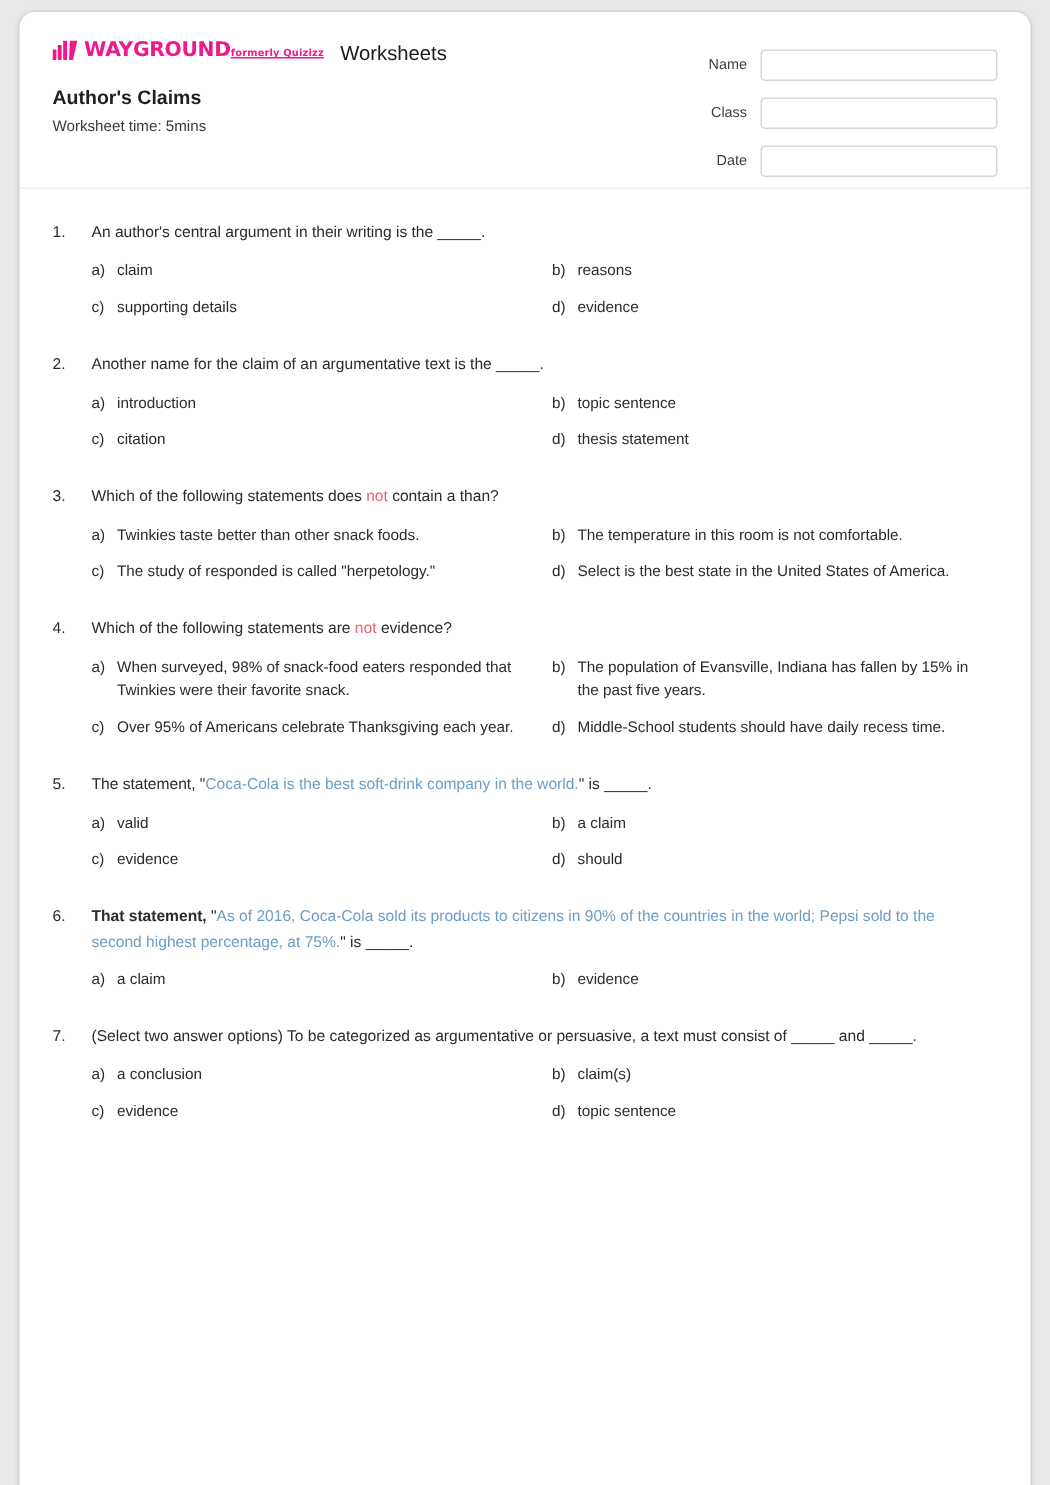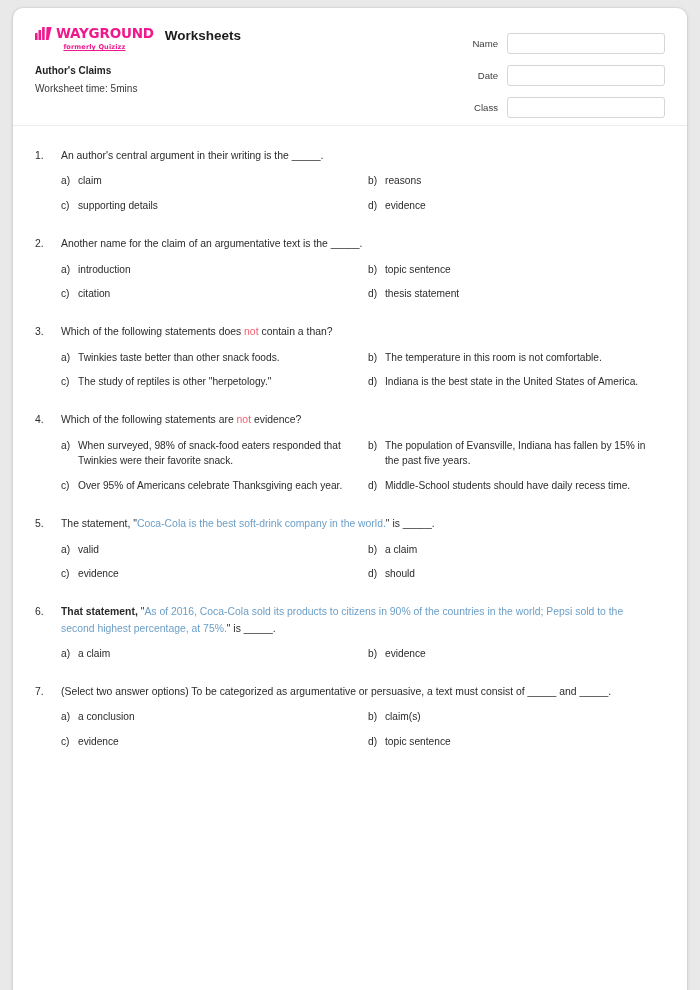--- a/index.html
+++ b/index.html
@@ -35,21 +35,21 @@
     min-height: 118px;
     box-sizing: border-box;
   }
 
   .brand-row {
     display: flex;
     align-items: flex-start;
   }
   .logo-block {
     display: flex;
-    flex-direction: column;
+    flex-direction: row;
     align-items: center;
     margin-right: 11px;
   }
   .logo-main {
     display: flex;
     align-items: center;
   }
   .logo-mark {
     display: block;
     margin-right: 4px;
@@ -66,30 +66,30 @@
     font-size: 6.6px;
     font-weight: bold;
     color: #f0188c;
     letter-spacing: 0.1px;
     margin-top: 2.5px;
     font-family: "DejaVu Sans", sans-serif;
     text-decoration: underline;
   }
   .worksheets-title {
     font-size: 13.5px;
-    font-weight: bold;
+    font-weight: normal;
     color: #1c1c1c;
     margin-top: 1px;
   }
 
   .meta {
     margin-top: 14px;
   }
   .meta-title {
-    font-size: 10px;
+    font-size: 13px;
     font-weight: bold;
     color: #1f1f1f;
     margin-bottom: 7px;
   }
   .meta-line {
     font-size: 10.1px;
     color: #3a3a3a;
     margin-bottom: 6.5px;
   }
   .meta-line:last-child { margin-bottom: 0; }
@@ -211,27 +211,27 @@
       <div class="meta-title">Author's Claims</div>
       <div class="meta-line">Worksheet time: 5mins</div>
     </div>
 
     <div class="fields">
       <div class="field-row">
         <span class="field-label">Name</span>
         <input class="field-input" type="text" placeholder="" style="">
       </div>
       <div class="field-row">
+        <span class="field-label">Class</span>
+        <input class="field-input" type="text" placeholder="" style="">
+      </div>
+      <div class="field-row">
         <span class="field-label">Date</span>
         <input class="field-input" type="text" placeholder="" style="">
       </div>
-      <div class="field-row">
-        <span class="field-label">Class</span>
-        <input class="field-input" type="text" placeholder="" style="">
-      </div>
     </div>
 
   </div>
 
   <div class="body" id="questions-body">
       <div class="question">
         <div class="q-head">
           <div class="q-num">1.</div>
           <div class="q-text"><span>An author's central argument in their writing is the _____.</span></div>
         </div>
@@ -287,25 +287,25 @@
           <div class="option">
             <span class="opt-letter">a)</span>
             <span class="opt-text">Twinkies taste better than other snack foods.</span>
           </div>
           <div class="option">
             <span class="opt-letter">b)</span>
             <span class="opt-text">The temperature in this room is not comfortable.</span>
           </div>
           <div class="option">
             <span class="opt-letter">c)</span>
-            <span class="opt-text">The study of reptiles is other "herpetology."</span>
-          </div>
-          <div class="option">
-            <span class="opt-letter">d)</span>
-            <span class="opt-text">Indiana is the best state in the United States of America.</span>
+            <span class="opt-text">The study of responded is called "herpetology."</span>
+          </div>
+          <div class="option">
+            <span class="opt-letter">d)</span>
+            <span class="opt-text">Select is the best state in the United States of America.</span>
           </div>
         </div>
       </div>
       <div class="question">
         <div class="q-head">
           <div class="q-num">4.</div>
           <div class="q-text"><span>Which of the following statements are </span><span class="hl-not">not</span><span> evidence?</span></div>
         </div>
         <div class="options">
           <div class="option">

